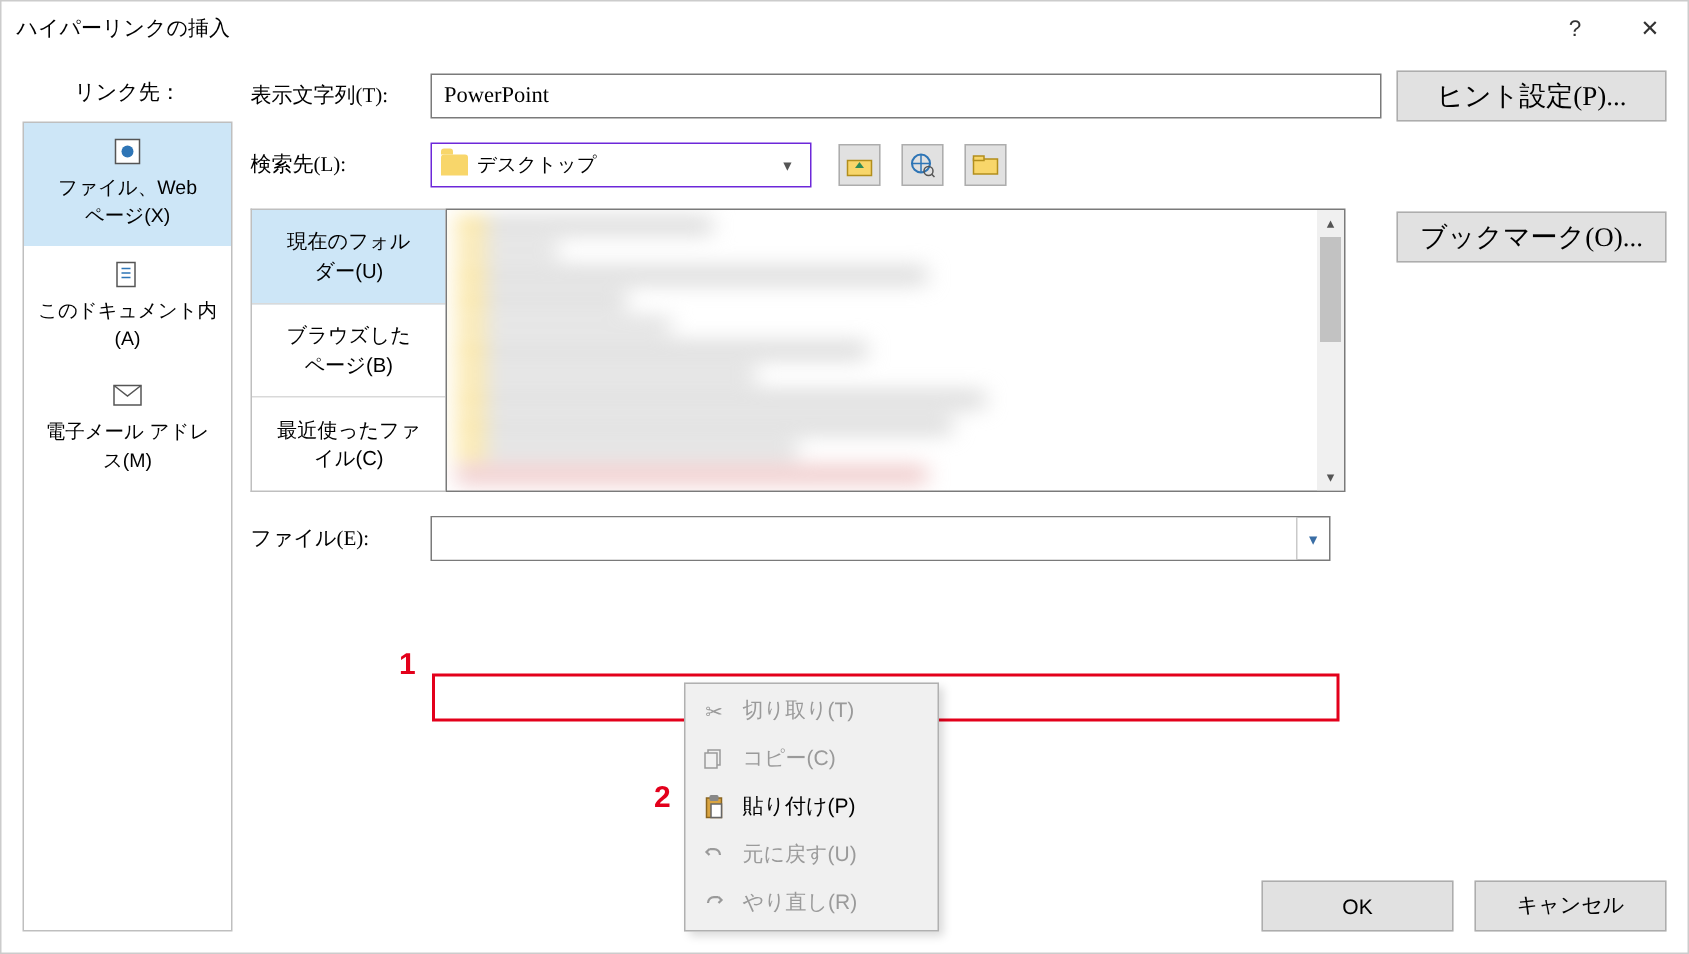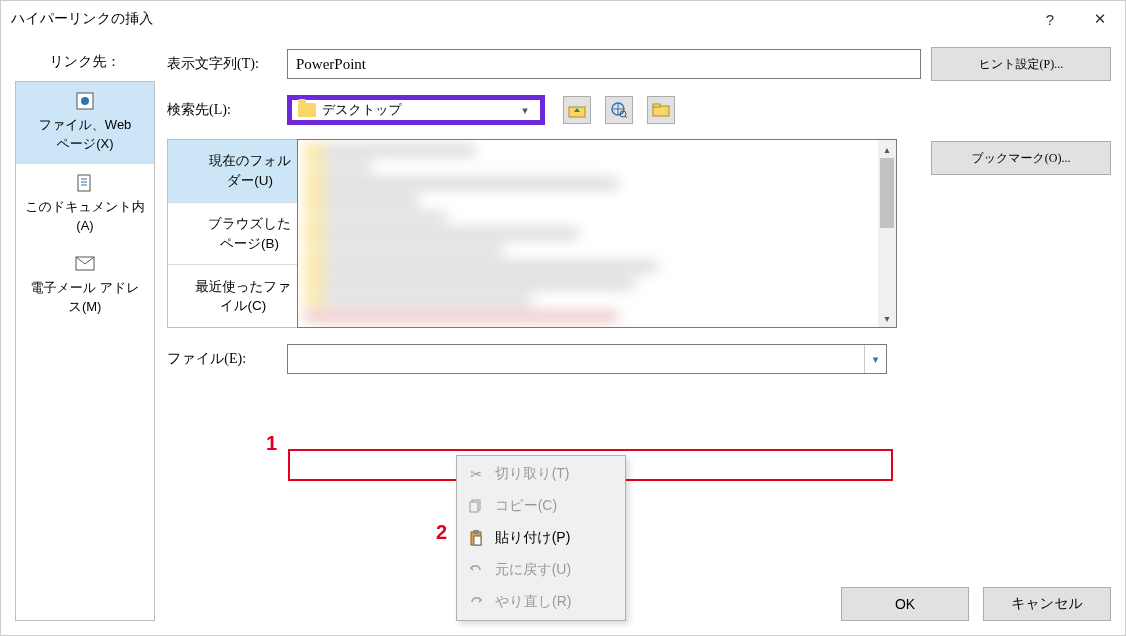--- a/index.html
+++ b/index.html
@@ -106,29 +106,29 @@
     border: 1px solid #7a7a7a;
     padding: 0 8px;
     font-size: 15px;
     font-family: inherit;
   }
   .wide-btn {
     width: 180px;
     height: 34px;
     border: 1px solid #adadad;
     background: #e1e1e1;
-    font-size: 12px;
+    font-size: 18px;
     display: flex;
     align-items: center;
     justify-content: center;
   }
   .combo {
     flex: 1;
     height: 30px;
-    border: 5px solid #6d28d9;
+    border: 1px solid #6d28d9;
     display: flex;
     align-items: center;
     padding: 0 6px;
     gap: 6px;
     background: #fff;
   }
   .combo .dd {
     margin-left: auto;
     width: 18px;
     text-align: center;
@@ -159,21 +159,21 @@
     width: 130px;
     display: flex;
     flex-direction: column;
     border: 1px solid #bfbfbf;
     border-right: none;
   }
   .btab {
     flex: 1;
     display: flex;
     align-items: center;
-    justify-content: flex-end;
+    justify-content: center;
     text-align: center;
     font-size: 13.5px;
     line-height: 1.45;
     padding: 6px;
     border-bottom: 1px solid #d9d9d9;
   }
   .btab:last-child { border-bottom: none; }
   .btab.selected { background: #cde6f7; }
   .file-list {
     flex: 1;

